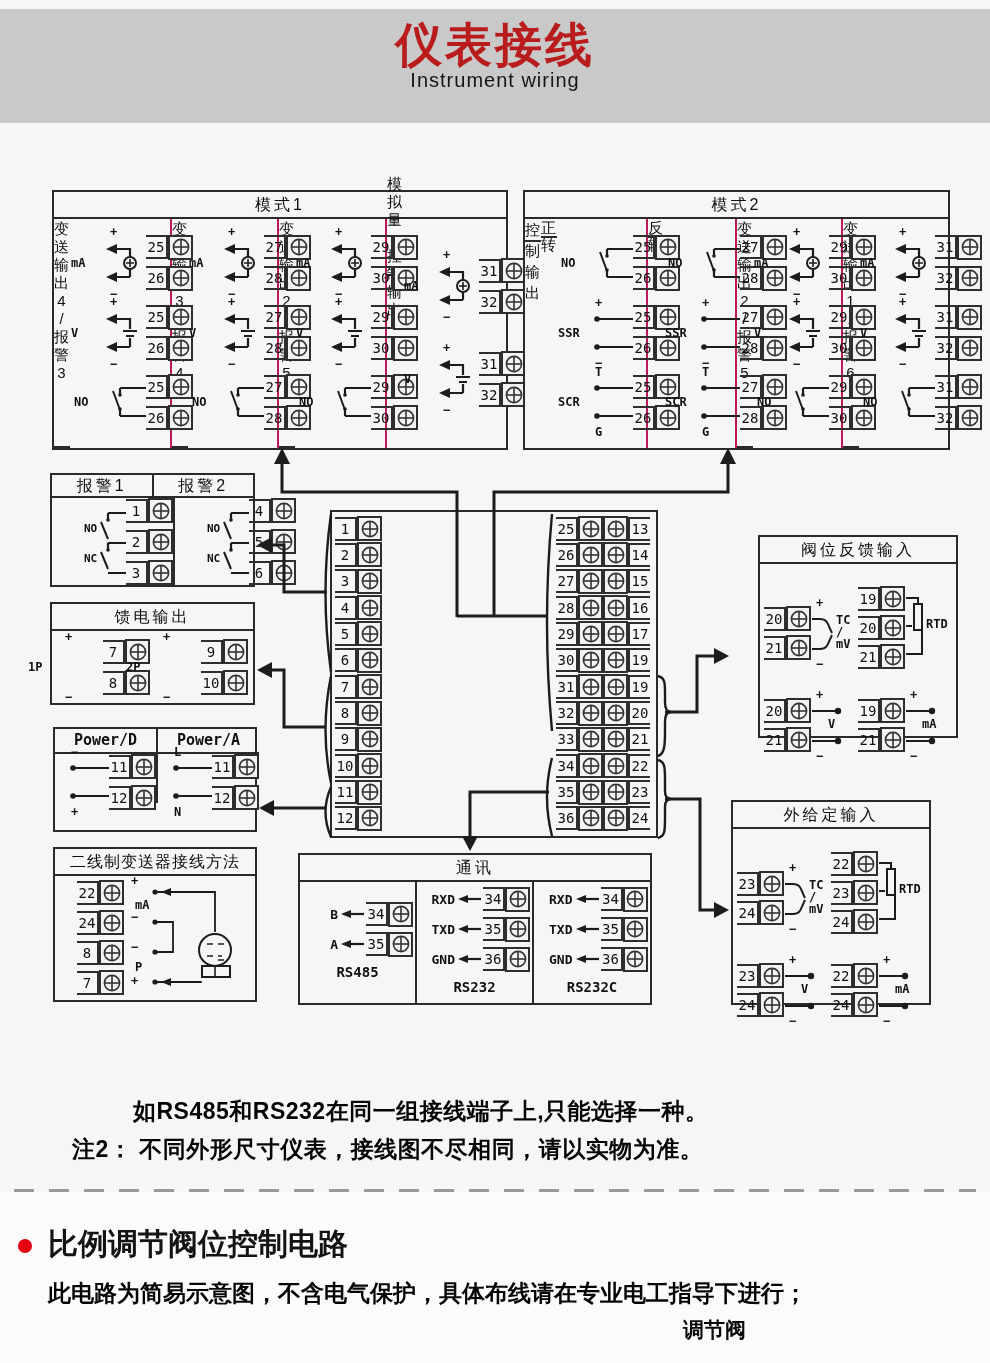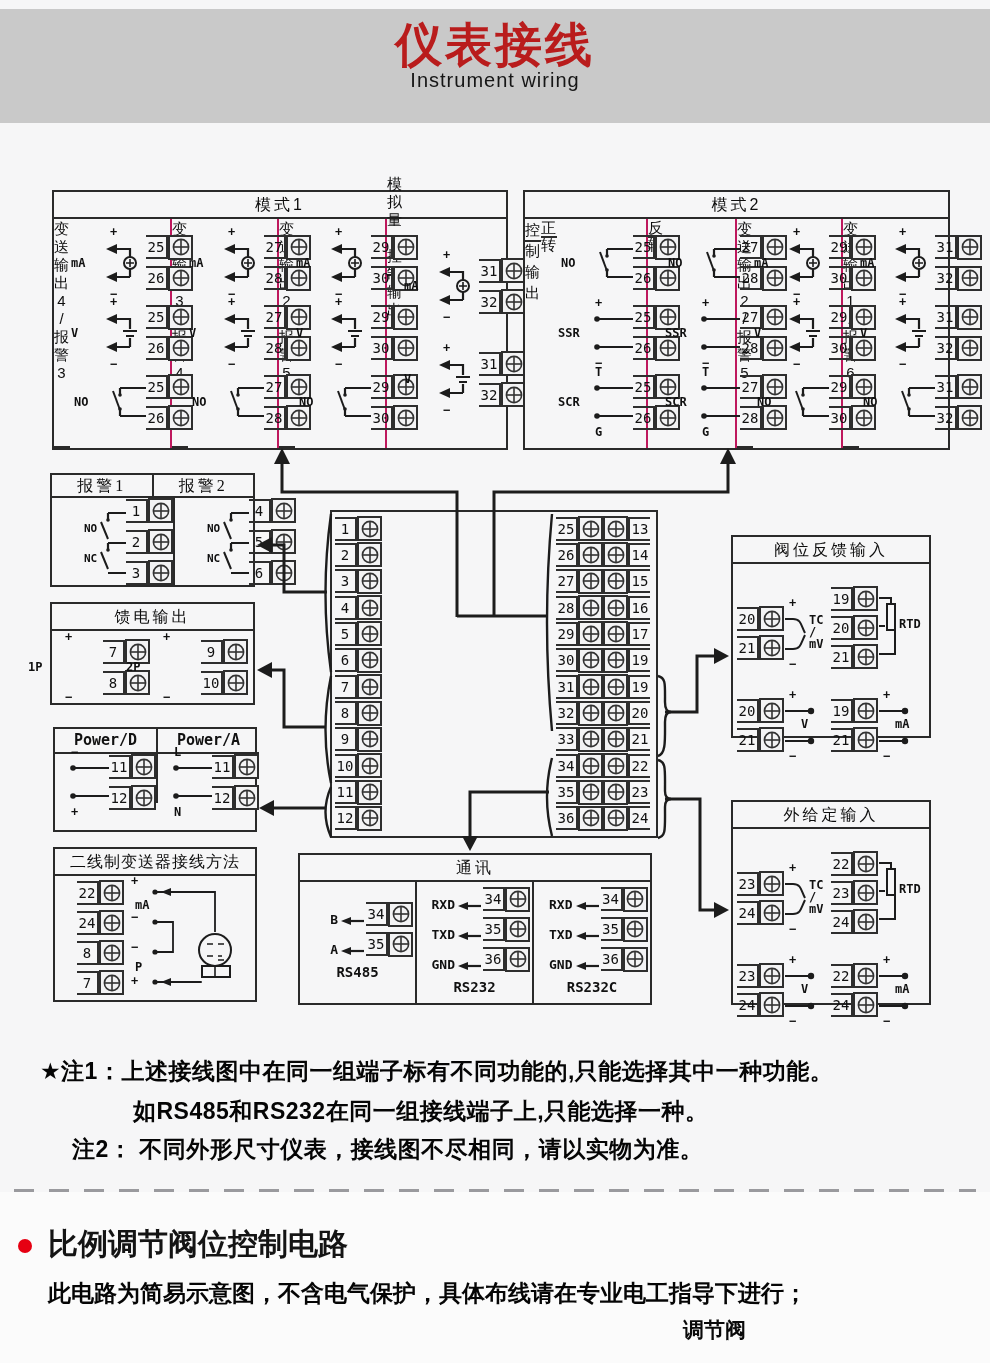--- a/index.html
+++ b/index.html
@@ -35,36 +35,36 @@
   .g-dev{left:-29px;top:50%;transform:translateY(-50%);}
   .g-top{left:8px;top:-9px;}
   .g-bot{left:8px;bottom:-9px;}
   .sym-isrc .g-top,.sym-vsrc .g-top{left:10px;top:-10px;}
   .sym-isrc .g-bot,.sym-vsrc .g-bot{left:10px;bottom:-10px;}
   .sym-no .g-dev{left:-26px;}
   
   .al-cols{display:flex;height:calc(100% - 23px);}
   .al-col{box-sizing:border-box;flex:1;display:flex;align-items:center;justify-content:center;padding-left:26px;}
   .al-col + .al-col{border-left:2px solid #2a2a2a;}
-  .al-head{height:21px;line-height:21px;font-family:Liberation Serif, serif;}
+  .al-head{height:21px;line-height:21px;}
   .rel{position:relative;width:48px;height:86px;flex:none;}
   .rel svg{position:absolute;inset:0;}
   .rel .glab{font-size:11px;}
   
   .flexrow{display:flex;justify-content:space-evenly;align-items:center;height:calc(100% - 27px);}
   .pcols{display:flex;height:calc(100% - 27px);}
   .pcol{flex:1;box-sizing:border-box;display:flex;flex-direction:column;}
   .pcol + .pcol{border-left:2px solid #2a2a2a;}
   .phead{border-bottom:2px solid #2a2a2a;text-align:center;font-family:"DejaVu Sans Mono",monospace;font-weight:700;font-size:15px;height:23px;line-height:23px;letter-spacing:0;}
   .pbody{flex:1;display:flex;align-items:center;justify-content:center;padding-left:8px;}
   
   .comm-cols{display:flex;height:calc(100% - 27px);}
   .comm-sec{box-sizing:border-box;display:flex;flex-direction:column;justify-content:center;align-items:center;gap:5px;padding-bottom:4px;}
   .comm-sec + .comm-sec{border-left:2px solid #2a2a2a;}
-  .comm-row{display:flex;align-items:flex-end;gap:2px;}
+  .comm-row{display:flex;align-items:center;gap:2px;}
   .comm-row .lab{font-family:"DejaVu Sans Mono",monospace;font-weight:700;font-size:13px;width:36px;text-align:right;}
   .comm-cap{font-family:"DejaVu Sans Mono",monospace;font-weight:700;font-size:14px;margin-top:2px;}
   
   .v-grid{position:relative;height:calc(100% - 27px);}
   .vg{position:absolute;display:flex;}
   .vg .tstack{gap:4px;}
   .vglab{position:absolute;font-family:"DejaVu Sans Mono",monospace;font-weight:700;font-size:12px;white-space:pre-line;line-height:12px;font-style:normal;}
   
   .tw-body{position:relative;height:calc(100% - 31px);}
   .tw-body .term{position:absolute;left:22px;}
@@ -1782,21 +1782,21 @@
   <line x1="9" y1="1.6" x2="9" y2="16.4" stroke="#333" stroke-width="1.6"></line>
   <line x1="1.6" y1="9" x2="16.4" y2="9" stroke="#333" stroke-width="1.6"></line>
                 </svg>
               </i>
             </span>
           </div>
           <div class="comm-cap">RS232C</div>
         </div>
       </div>
     </div>
-  <div class="box" id="valvefb" style="left:731px;top:535px;width:200px;height:203px;">
+  <div class="box" id="valvefb" style="left:758px;top:535px;width:200px;height:203px;">
       <div class="btitle">阀位反馈输入</div>
      <div class="v-grid">
         <div class="vg" style="left:4px;top:42px;width:92px;">
           <span class="tstack">
             <span class="term">
               <i class="tnum">20</i>
               <i class="tscrew">
                 <svg width="18" height="18" viewBox="0 0 18 18">
   <circle cx="9" cy="9" r="7.6" fill="none" stroke="#333" stroke-width="1.6"></circle>
   <line x1="9" y1="1.6" x2="9" y2="16.4" stroke="#333" stroke-width="1.6"></line>
@@ -2096,21 +2096,20 @@
       <path d="M331,514 Q320,593 331,672"></path>
       <path d="M331,676 Q320,730 331,783"></path>
       <path d="M331,787 Q320,812 331,837"></path>
       <path d="M552,514 Q542,622 552,731"></path>
       <path d="M552,758 Q542,797 552,836"></path>
       <path d="M658,676 C666,678 665,684 665,702 C665,709 667,712 671,712 C667,712 665,715 665,722 C665,740 666,754 658,756"></path>
       <path d="M658,760 C666,762 665,768 665,791 C665,797 667,799 671,799 C667,799 665,801 665,807 C665,830 666,836 658,838"></path>
     </g>
   </svg>
 
-  <div class="note" style="left:40px;top:1056px;">★注1：上述接线图中在同一组端子标有不同功能的,只能选择其中一种功能。</div>
   <div class="note" style="left:133px;top:1096px;">如RS485和RS232在同一组接线端子上,只能选择一种。</div>
   <div class="note" style="left:72px;top:1134px;">注2： 不同外形尺寸仪表，接线图不尽相同，请以实物为准。</div>
 
   <div class="divider"></div>
   <div class="bottom-area"></div>
   <div class="bullet" id="bullet" style="background: rgb(230, 0, 18);"></div>
   <div class="h2">比例调节阀位控制电路</div>
   <div class="desc">此电路为简易示意图，不含电气保护，具体布线请在专业电工指导下进行；</div>
   <div class="cap2">调节阀</div>
 </div>

